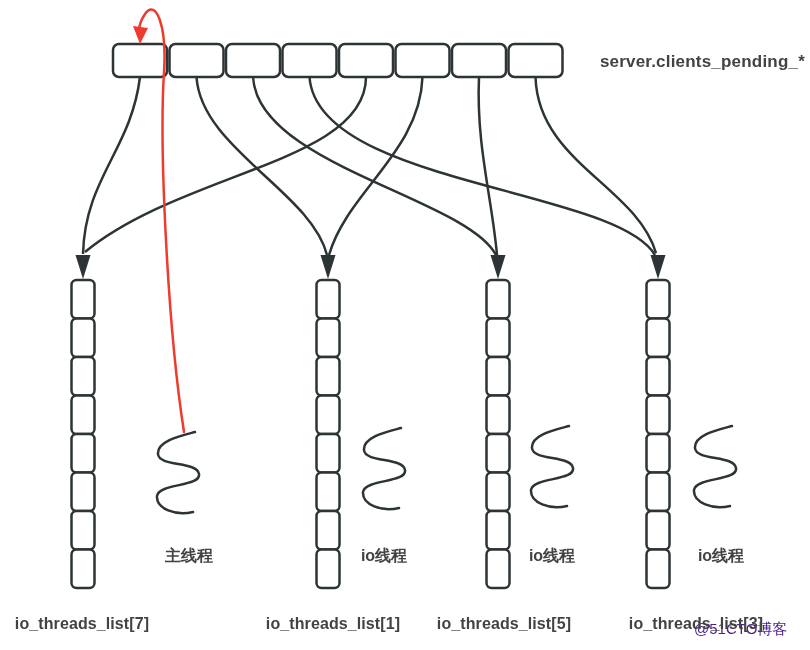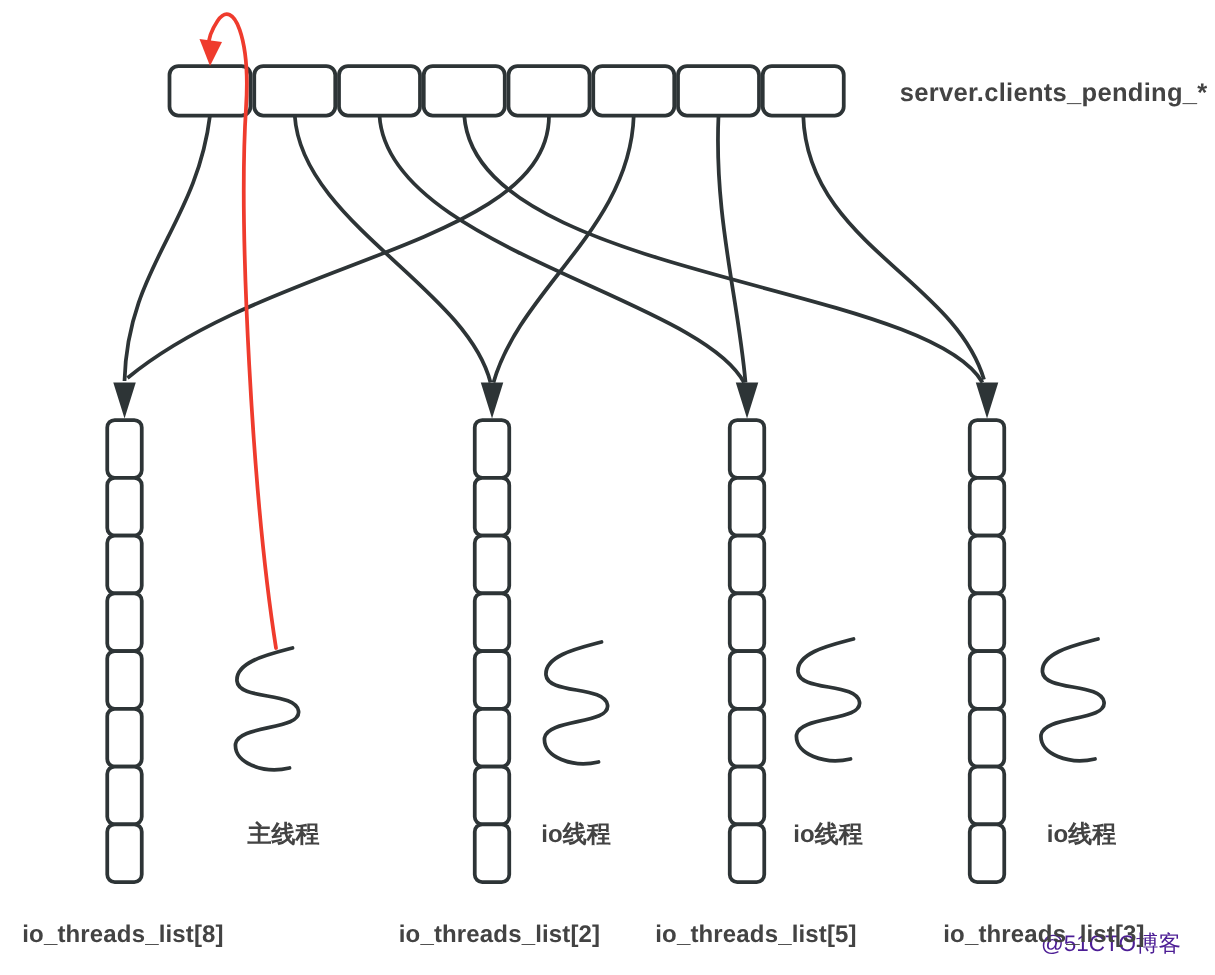--- a/index.html
+++ b/index.html
@@ -116,18 +116,18 @@
 
   <div class="lbl top-lbl">server.clients_pending_*</div>
 
   <div class="lbl cn-lbl" style="left:189px">主线程</div>
   <div class="lbl cn-lbl" style="left:384px">io线程</div>
   <div class="lbl cn-lbl" style="left:552px">io线程</div>
   <div class="lbl cn-lbl" style="left:721px">io线程</div>
 
   <div class="watermark">@51CTO博客</div>
 
-  <div class="lbl bottom-lbl" style="left:82px">io_threads_list[8]</div>
-  <div class="lbl bottom-lbl" style="left:333px">io_threads_list[2]</div>
+  <div class="lbl bottom-lbl" style="left:82px">io_threads_list[7]</div>
+  <div class="lbl bottom-lbl" style="left:333px">io_threads_list[1]</div>
   <div class="lbl bottom-lbl" style="left:504px">io_threads_list[5]</div>
   <div class="lbl bottom-lbl" style="left:696px">io_threads_list[3]</div>
 
 </div>
 
 </body></html>

